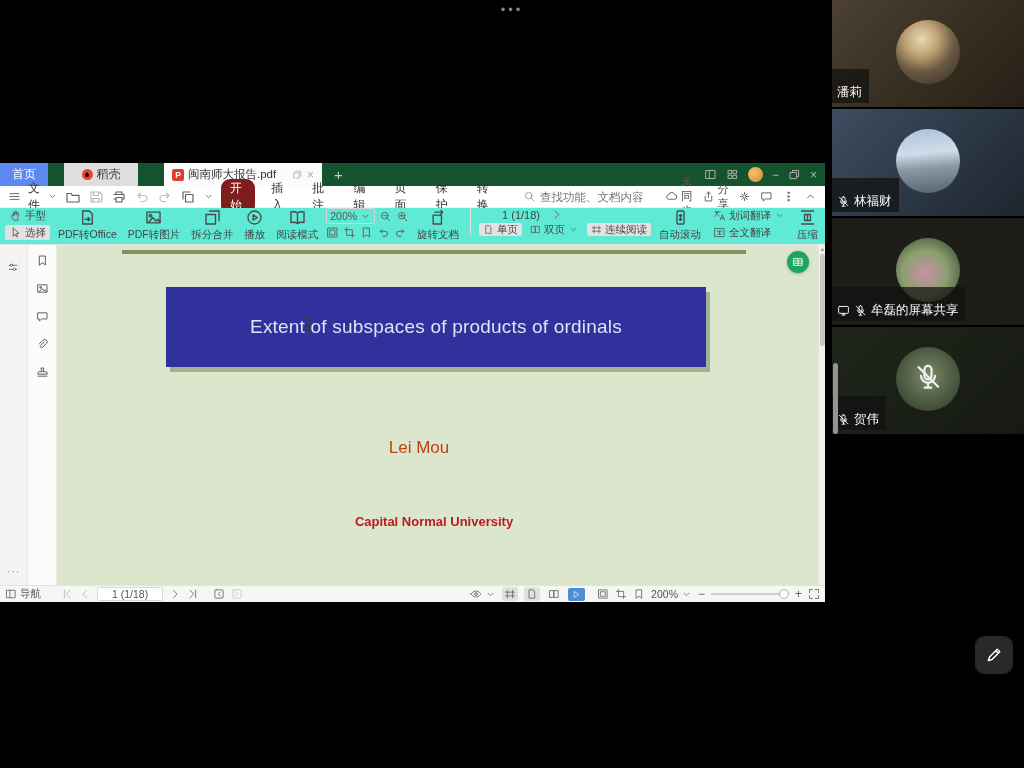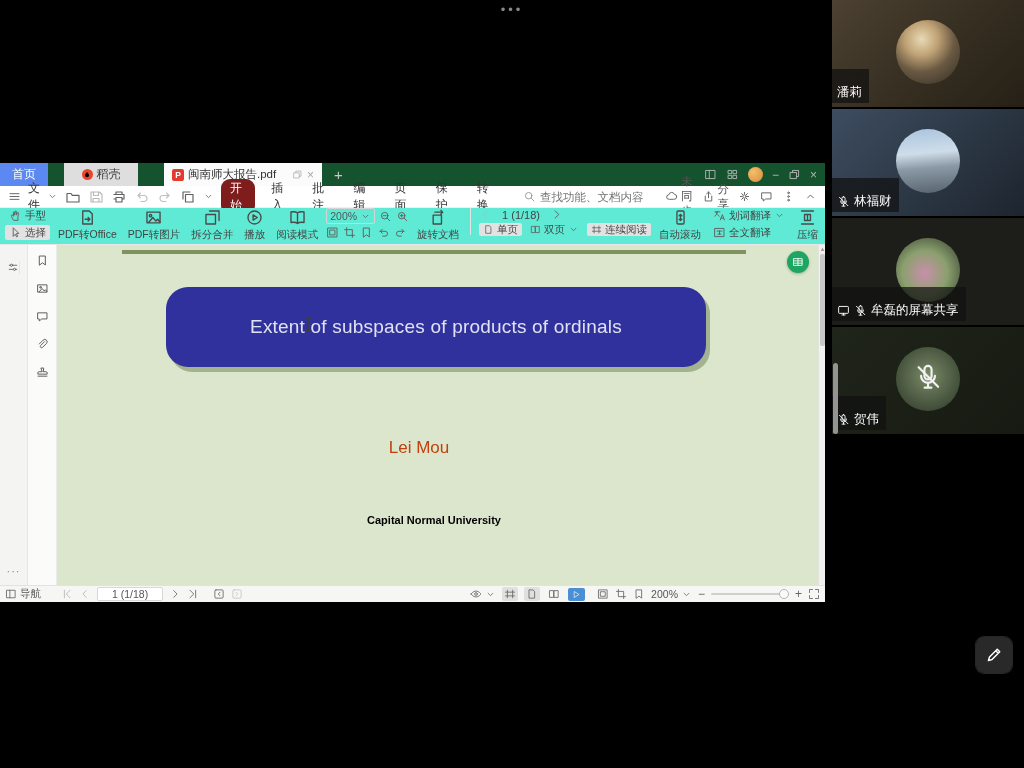--- a/index.html
+++ b/index.html
@@ -55,27 +55,27 @@
 
   .content { flex:1; display:flex; min-height:0; }
   .rail { width:28px; background:#f4f4f2; border-right:1px solid #e6e6e4; position:relative; flex:none; }
   .rail .top-ic { position:absolute; top:18px; left:6px; }
   .rail .dots { position:absolute; bottom:8px; left:0; width:100%; text-align:center; color:#8a8a8a; font-size:11px; letter-spacing:1px; }
   .sidepanel { width:29px; background:#fbfbfa; border-right:1px solid #ebebe9; display:flex; flex-direction:column; align-items:center; padding-top:9px; gap:15px; flex:none; }
   .sidepanel svg.ic { color:#565656; }
 
   .docarea { flex:1; position:relative; background:#dce6cc; overflow:hidden; }
   .page-strip { position:absolute; left:65px; top:5px; width:624px; height:4px; background:#7e935d; }
-  .title-box { position:absolute; left:109px; top:42px; width:540px; height:80px; background:#31319e; border-radius:22px; box-shadow:4px 5px 0 rgba(106,126,82,.5); display:flex; align-items:center; justify-content:center; }
+  .title-box { position:absolute; left:109px; top:42px; width:540px; height:80px; background:#31319e; border-radius:0; box-shadow:4px 5px 0 rgba(106,126,82,.5); display:flex; align-items:center; justify-content:center; }
   .title-box .t { color:#dfe2f2; font-size:19px; letter-spacing:.2px; }
   .ibeam { position:absolute; left:141px; top:31px; width:2px; height:13px; background:#3a3a4a; }
   .ibeam:before,.ibeam:after { content:""; position:absolute; left:-2px; width:6px; height:2px; background:#3a3a4a; }
   .ibeam:after { bottom:0; }
   .author { position:absolute; left:50px; width:624px; top:193px; text-align:center; font-size:17px; color:#c2410c; }
-  .affil { position:absolute; left:65px; width:624px; top:269px; text-align:center; font-size:11px; font-weight:bold; color:#000000; }
+  .affil { position:absolute; left:65px; width:624px; top:269px; text-align:center; font-size:13px; font-weight:bold; color:#b91c1c; }
   .fab { position:absolute; right:16px; top:6px; width:22px; height:22px; border-radius:50%; background:#1da562; display:flex; align-items:center; justify-content:center; box-shadow:0 1px 3px rgba(0,0,0,.25); }
   .fab svg.ic { width:12px; height:12px; color:#fff; }
   .doc-scroll { position:absolute; right:0; top:0; bottom:0; width:7px; background:#f1f1ef; border-left:1px solid #e3e3e1; }
   .doc-scroll .arr { position:absolute; top:0; left:0; width:7px; text-align:center; font-size:6px; color:#999; line-height:8px; }
   .doc-scroll .thumb { position:absolute; top:9px; left:1px; width:5px; height:92px; background:#c7c7c5; border-radius:2px; }
 
   .statusbar { height:17px; background:#f6f6f5; border-top:1px solid #e2e2e0; display:flex; align-items:center; font-size:10.5px; color:#555; padding:0 5px; gap:6px; flex:none; }
   .statusbar svg.ic { width:12px; height:12px; color:#666; }
   .sb-btn { display:flex; align-items:center; gap:3px; }
   .pagebox { border:1px solid #d8d8d6; background:#fff; border-radius:2px; padding:0 14px; font-size:10.5px; height:14px; display:flex; align-items:center; }

